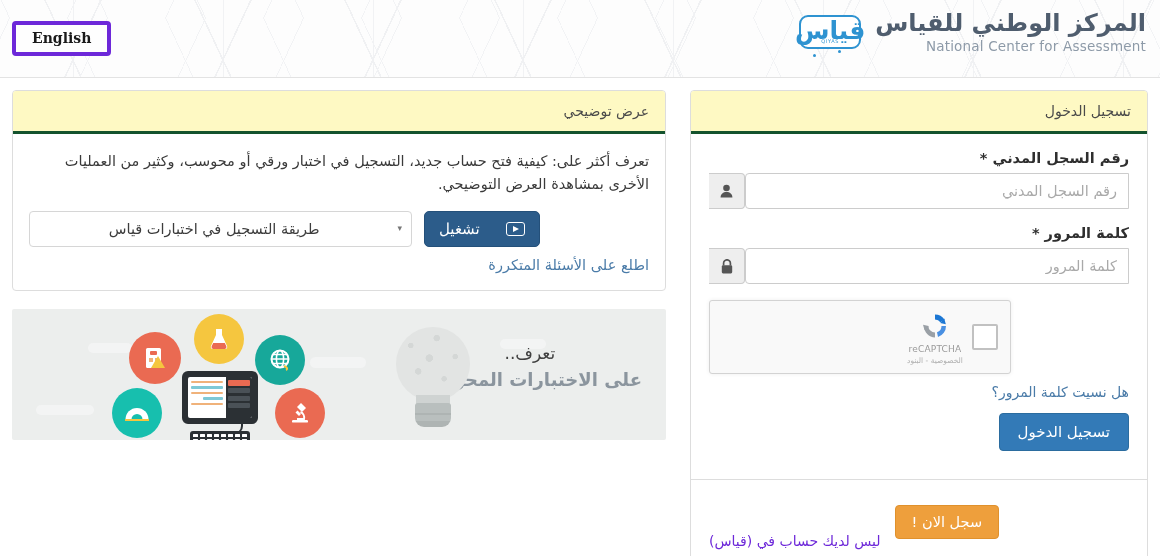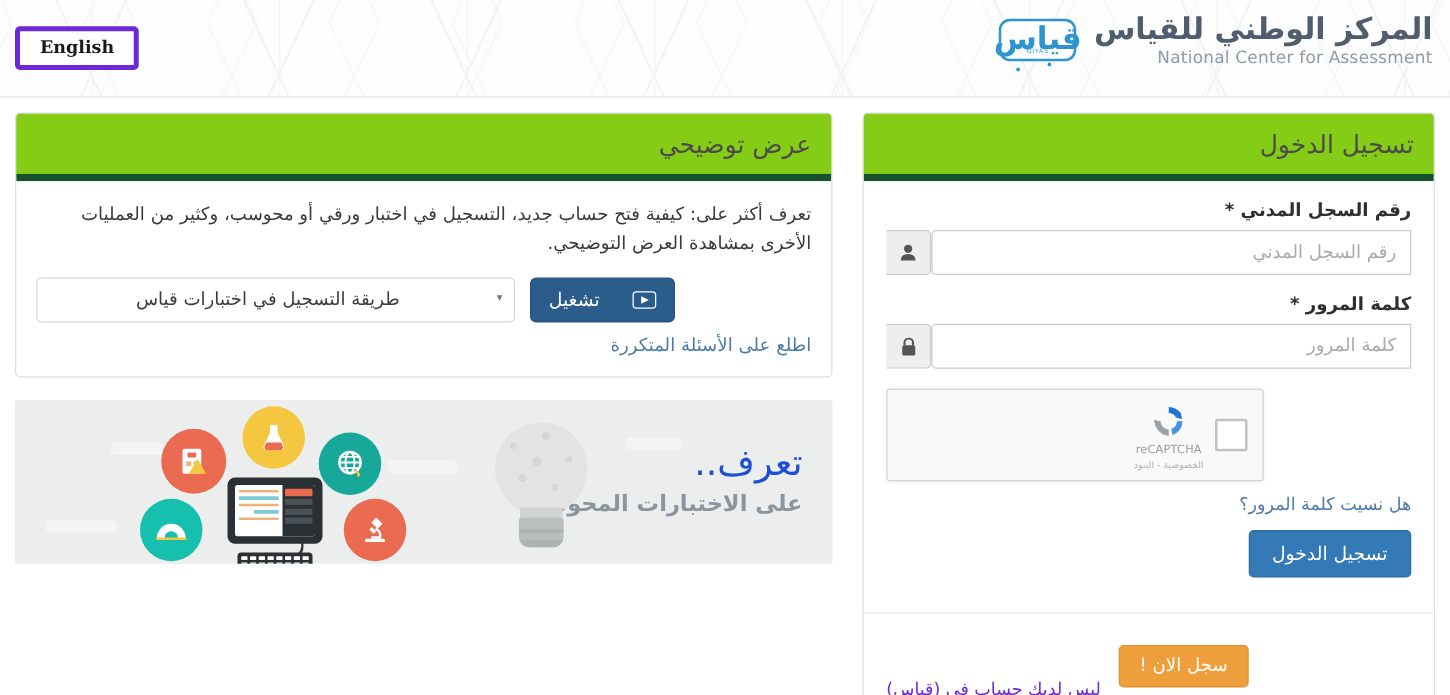--- a/index.html
+++ b/index.html
@@ -141,25 +141,25 @@
   .col-right { width: 482px; padding: 12px 12px 0 12px; }
 
   
   .panel {
     background: #ffffff;
     border: 1px solid #dddddd;
     border-radius: 4px;
     margin-bottom: 18px;
   }
   .panel-head {
-    background: #84cc16;
-    border-bottom: 6px solid #14532d;
+    background: #fef9c3;
+    border-bottom: 3px solid #14532d;
     border-radius: 3px 3px 0 0;
     padding: 12px 16px;
-    font-size: 20px;
+    font-size: 14px;
     color: #4a4a4a;
     text-align: right;
   }
   .panel-body { padding: 14px 16px 16px 16px; }
 
   
   .demo-text {
     font-size: 14.5px;
     color: #3a3a3a;
     line-height: 1.62;
@@ -245,24 +245,25 @@
     border-radius: 2px;
     overflow: hidden;
   }
   .banner-txt {
     position: absolute;
     right: 24px; top: 35px;
     text-align: right;
     direction: rtl;
   }
   .banner-t1 {
-    font-size: 29px;
-    color: #1d4ed8;
+    font-size: 17px;
+    color: #404040;
     letter-spacing: 2px;
     line-height: 1.1;
+    text-align: center;
   }
   .banner-t2 {
     font-size: 18px;
     color: #8b959e;
     letter-spacing: 0.5px;
     margin-top: 6px;
     font-weight: bold;
   }
   .bulb {
     position: absolute;

